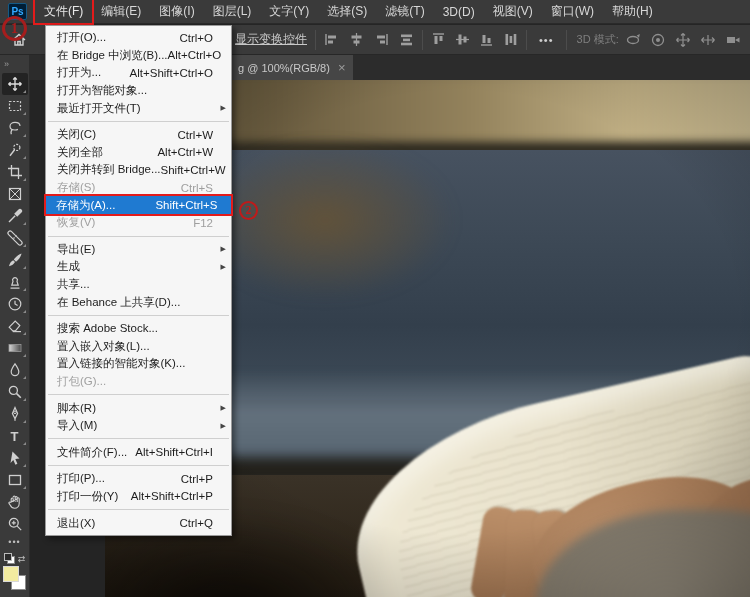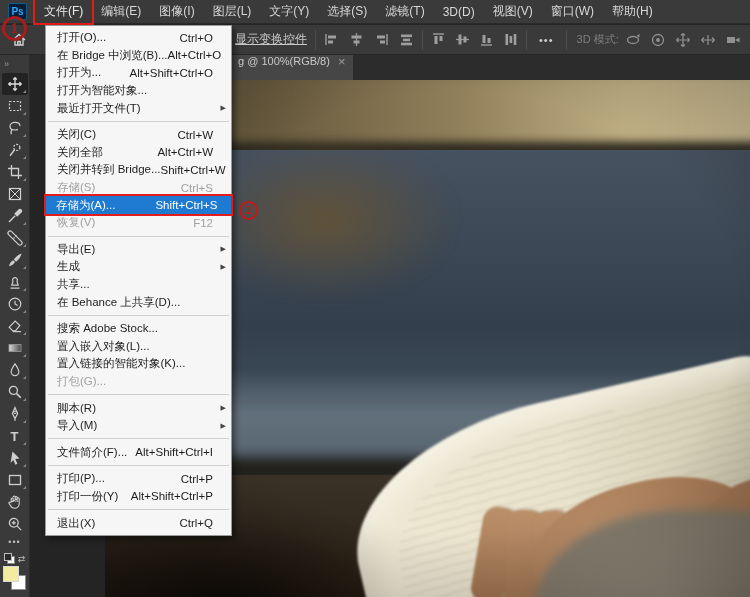--- a/index.html
+++ b/index.html
@@ -23,21 +23,21 @@
   .ob-sep{width:1px;height:20px;background:#4c4c4c;margin:0 8px;}
   .ob-icons{display:flex;align-items:center;gap:10px;}
   .ob-icons.tight{gap:9px;}
   .ob-ellipsis{color:#cfcfcf;font-size:11px;letter-spacing:1px;margin:0 4px;}
   .ob-3dlabel{font-size:11px;color:#7f7f7f;margin:0 6px 0 2px;white-space:nowrap;}
   .icon16 svg{display:block;}
 
   
   .tabbar{position:absolute;left:30px;top:55px;width:720px;height:25px;background:#2c2c2c;z-index:5;}
   .doc-tab{position:absolute;left:198px;top:0;height:25px;background:#464646;color:#c8c8c8;
-    font-size:11px;display:flex;padding:0 8px 0 10px;gap:8px;white-space:nowrap;}
+    font-size:11px;display:flex;align-items:center;padding:0 8px 0 10px;gap:8px;white-space:nowrap;}
   .tab-close{color:#9b9b9b;font-size:13px;line-height:1;cursor:default;}
 
   
   .toolbar{position:absolute;left:0;top:55px;width:30px;height:542px;background:#3a3a3a;z-index:6;
     display:flex;flex-direction:column;align-items:center;border-right:1px solid #2c2c2c;}
   .tb-expand{color:#9a9a9a;font-size:9px;letter-spacing:-1px;margin:4px 0 4px 0;align-self:flex-start;padding-left:4px;}
   .tool{width:26px;height:22px;display:flex;align-items:center;justify-content:center;position:relative;border-radius:2px;}
   .tool.selected{background:#232323;}
   .tool svg{display:block;}
   .tool .flyout{position:absolute;right:2px;bottom:2px;width:0;height:0;

